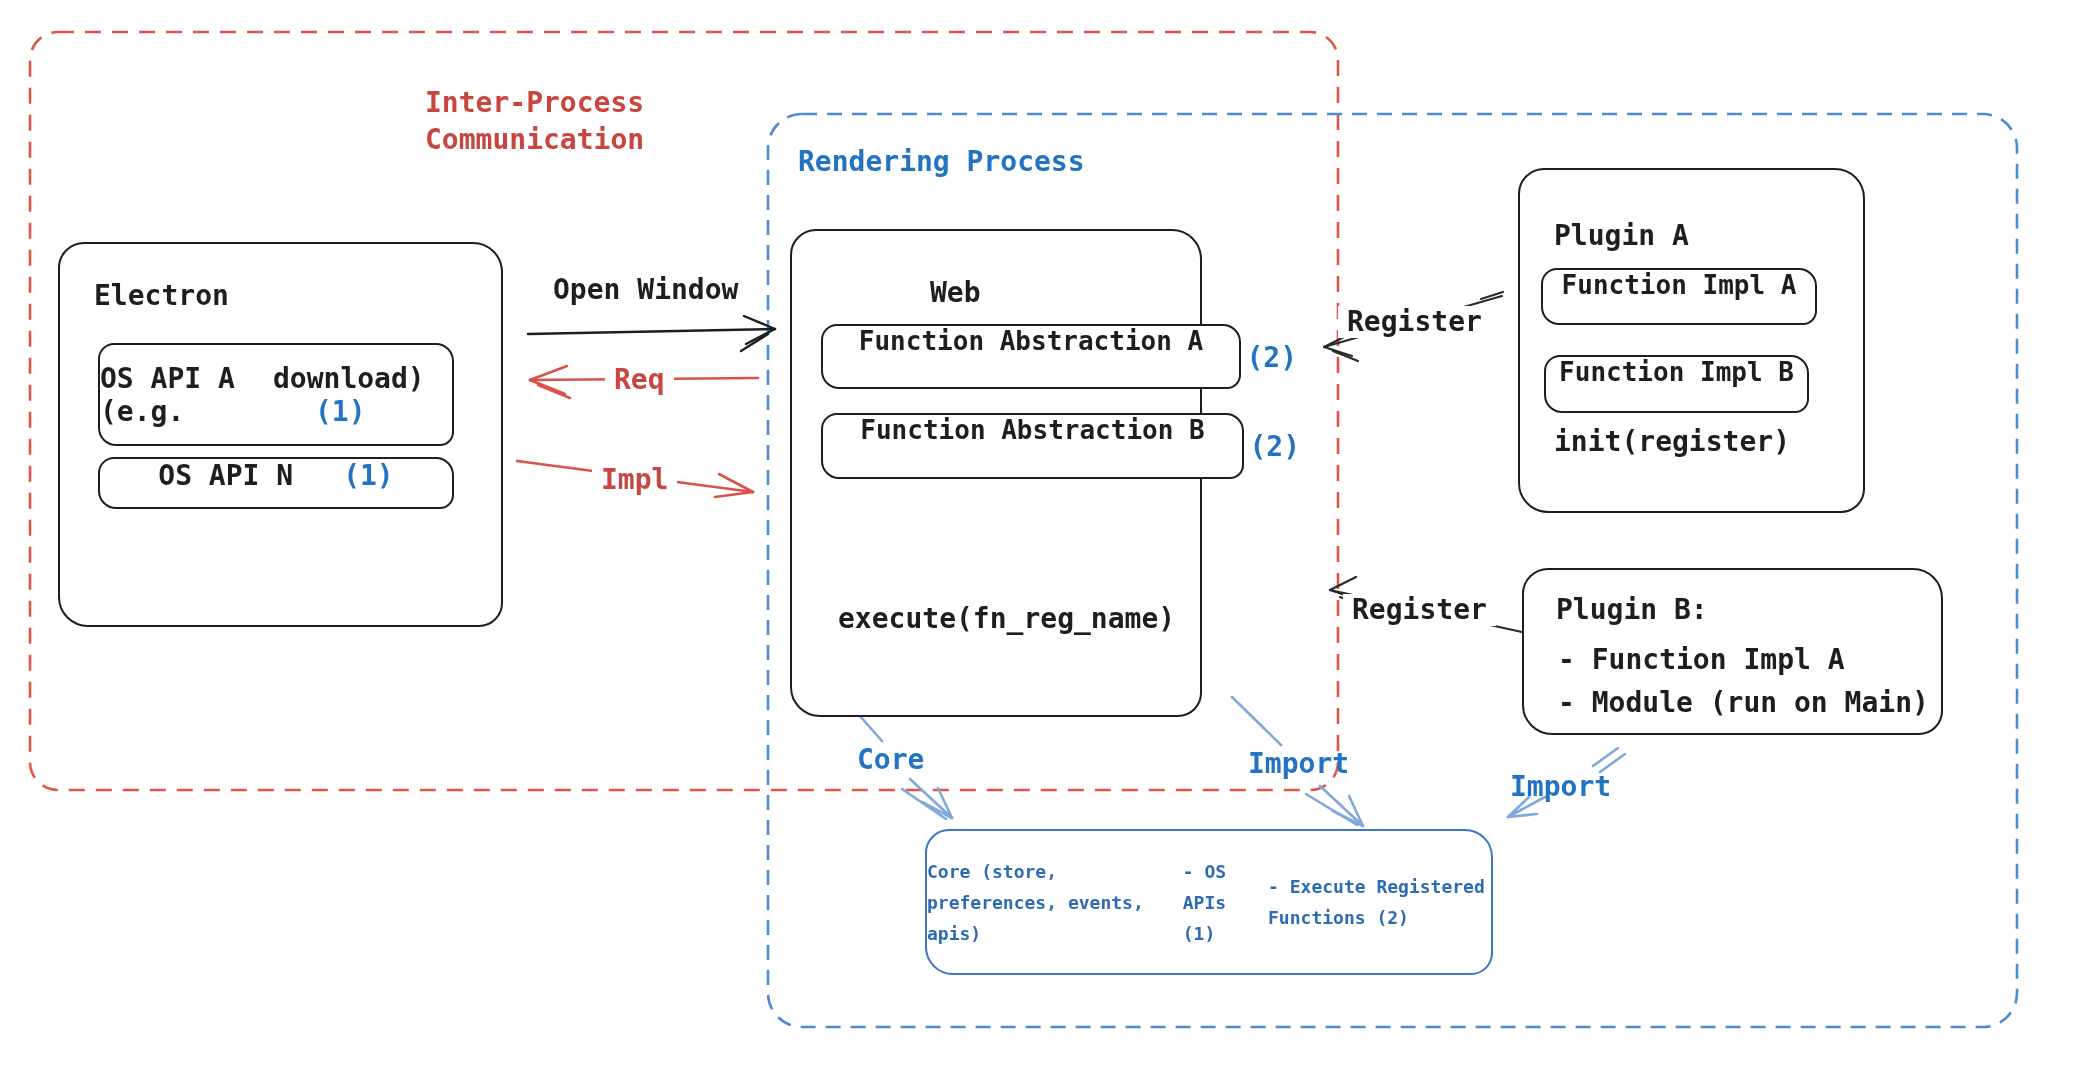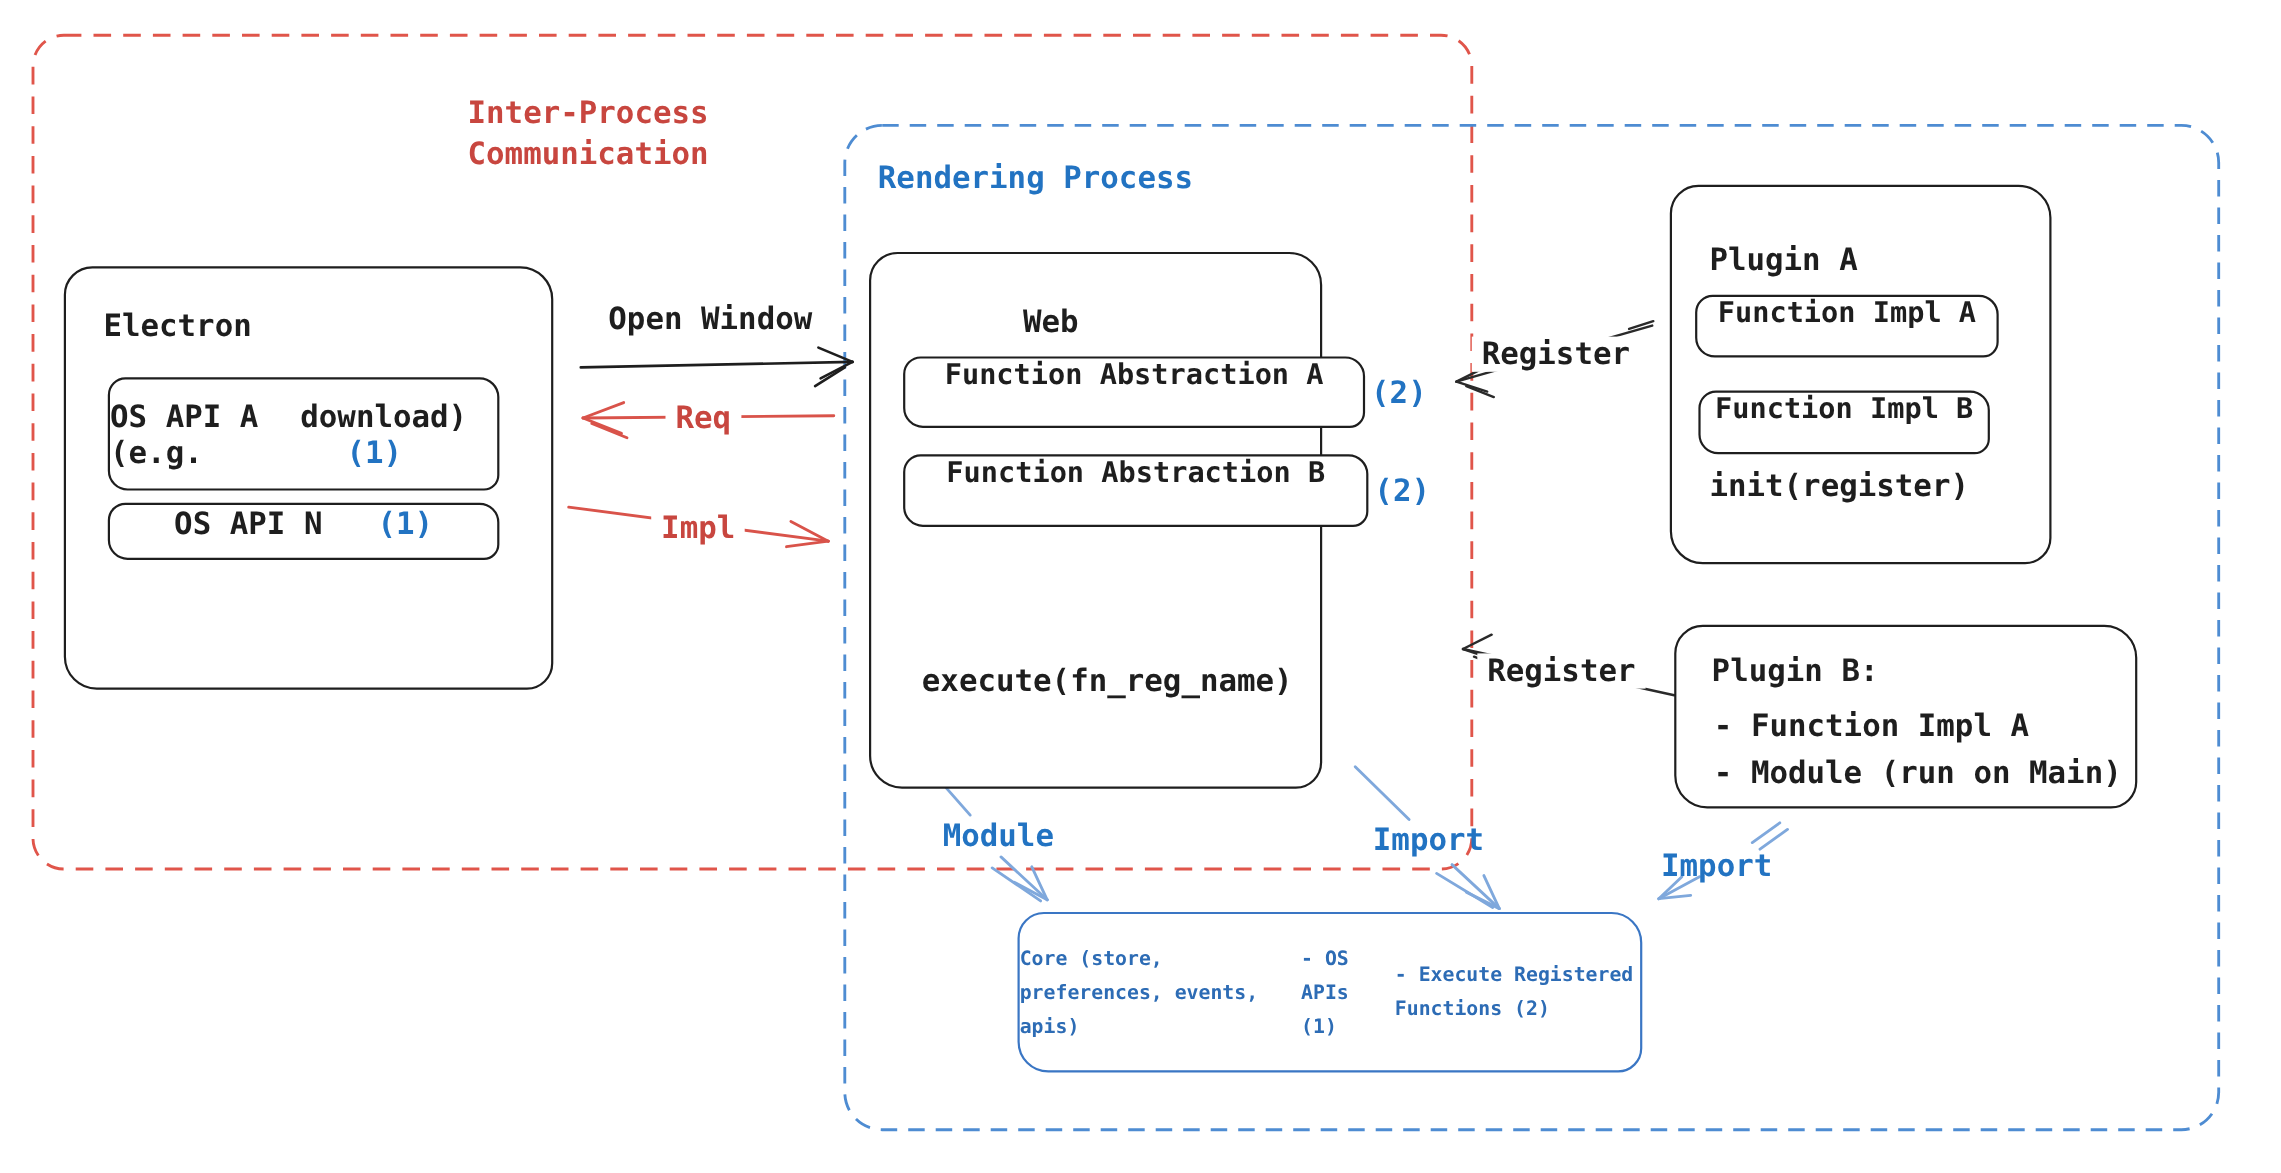--- a/index.html
+++ b/index.html
@@ -151,21 +151,21 @@
 
   <div class="lbl black fs28" style="left:34px;top:256px;">init(register)</div>
 </div>
 
 <div class="box rr" style="left:1522px;top:568px;width:421px;height:167px;">
   <div class="lbl black fs28" style="left:32px;top:24px;">Plugin B:</div>
   <div class="lbl black fs28" style="left:34px;top:117px;">- Module (run on Main)</div>
   <div class="lbl black fs28" style="left:34px;top:74px;">- Function Impl A</div>
 </div>
 
-<div class="lbl blue fs28" style="left:857px;top:744px;">Module</div>
+<div class="lbl blue fs28" style="left:857px;top:744px;">Core</div>
 <div class="lbl blue fs28" style="left:1248px;top:748px;">Import</div>
 <div class="lbl blue fs28" style="left:1510px;top:771px;">Import</div>
 
 <div class="box col-flex" style="left:925px;top:829px;width:568px;height:146px;border:2.6px solid #3a76c4;border-radius:24px 28px 22px 28px;">
   <div class="core-blue fs18" style="font-weight:bold;">Core (store, preferences, events, apis)</div>
   <div class="core-blue fs18" style="font-weight:bold;">- OS APIs (1)</div>
   <div class="core-blue fs18" style="font-weight:bold;">- Execute Registered Functions (2)</div>
 </div>
 
 </body></html>

